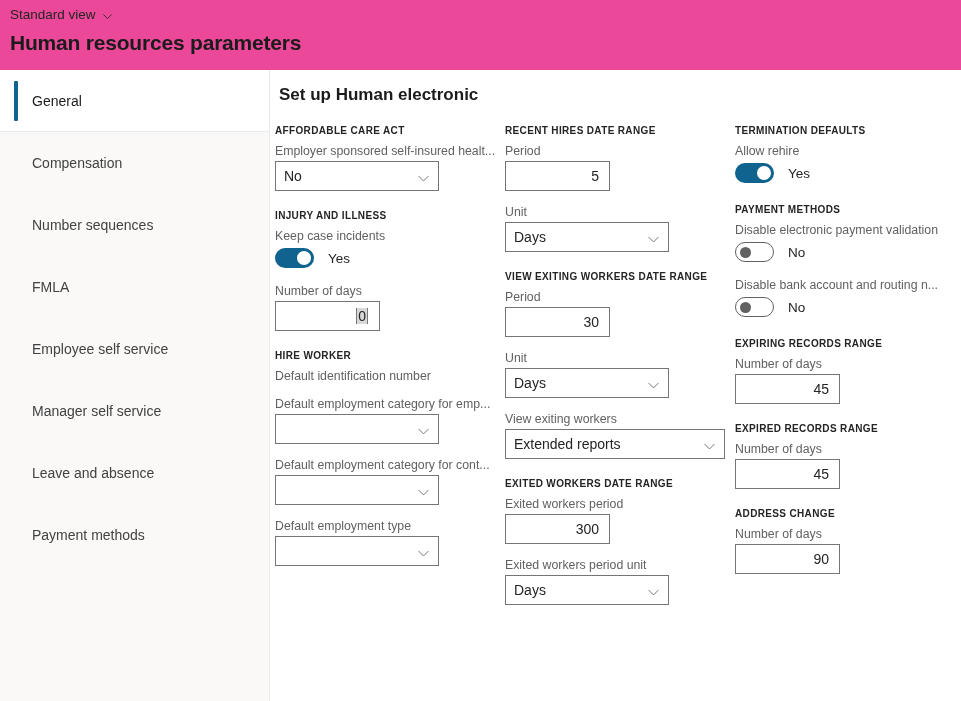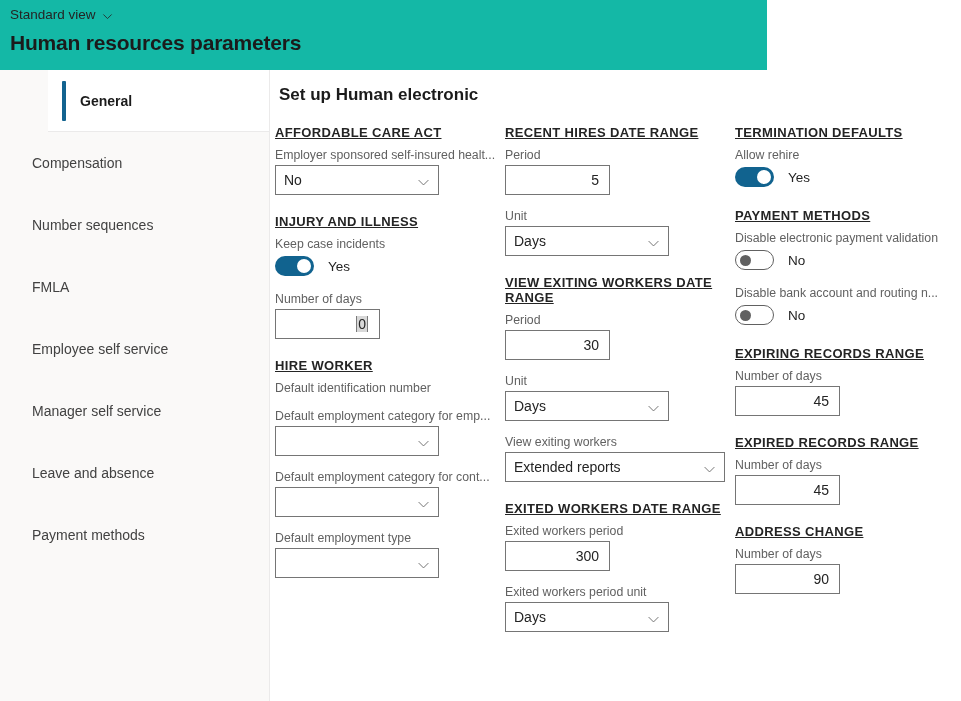--- a/index.html
+++ b/index.html
@@ -7,22 +7,22 @@
     width: 961px; height: 701px;
     font-family: "Liberation Sans", sans-serif;
     background: #ffffff;
     color: #242424;
     overflow: hidden;
   }
   #app { position: relative; width: 961px; height: 701px; background:#fff; }
 
   
   .top-header {
-    position: absolute; left:0; top:0; width:767px; height:70px;
-    background: #14b8a6;
+    position: absolute; left:0; top:0; width:961px; height:70px;
+    background: #ec4899;
   }
   .view-selector {
     position:absolute; left:10px; top:6px;
     display:flex; align-items:center; gap:6px;
     font-size:13.5px; color:#242424; cursor:pointer;
     line-height:18px;
   }
   .chev-sm { display:inline-block; width:11px; height:11px; position:relative; top:-1px;}
   .page-title {
     position:absolute; left:10px; top:28px;
@@ -34,23 +34,22 @@
   .sidebar {
     position:absolute; left:0; top:70px; width:270px; height:631px;
     background:#faf9f8;
     border-right:1px solid #ebeaea;
   }
   .nav-item {
     position:relative; height:62px; display:flex; align-items:center;
     padding-left:32px; font-size:14px; color:#424242; cursor:pointer;
   }
   .nav-item.active {
-    background:#ffffff; color:#1b1b1b; font-weight:700;
+    background:#ffffff; color:#1b1b1b; font-weight:400;
     border-bottom:1px solid #ebeaea;
-    margin-left:48px;
   }
   .nav-item.active .accent {
     position:absolute; left:14px; top:11px; width:4px; height:40px;
     background:#12638f; border-radius:1px;
   }
 
   
   .content {
     position:absolute; left:270px; top:70px; width:691px; height:631px;
     background:#ffffff;
@@ -61,24 +60,23 @@
   }
   .columns {
     position:absolute; left:0px; top:55px; width:691px;
   }
   .col { position:absolute; top:0; }
   .col1 { left:5px;  width:230px; }
   .col2 { left:235px; width:230px; }
   .col3 { left:465px; width:226px; }
 
   .grp-head {
-    font-size:13px; font-weight:700; color:#242424;
+    font-size:10px; font-weight:700; color:#242424;
     letter-spacing:.35px; text-transform:uppercase;
     margin-bottom:8px;
-    text-decoration:underline;
   }
   .fld-label {
     font-size:12.3px; color:#616161; margin-bottom:3px;
     white-space:nowrap; overflow:hidden;
   }
   .field { margin-bottom:14px; }
   .group { margin-bottom:19px; }
 
   .ctl {
     position:relative; height:30px; border:1px solid #757575;

